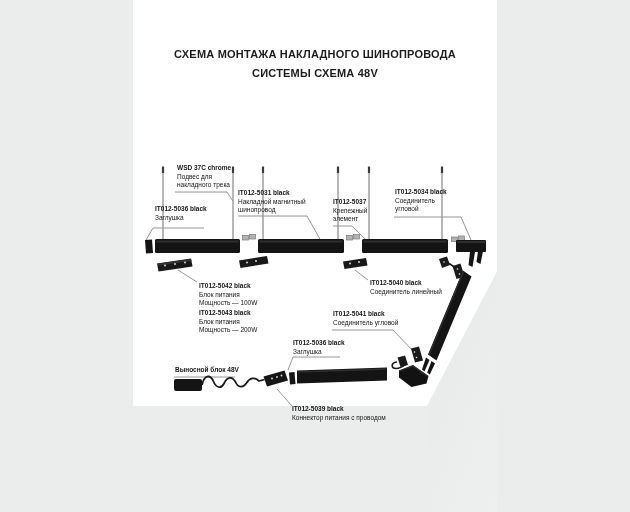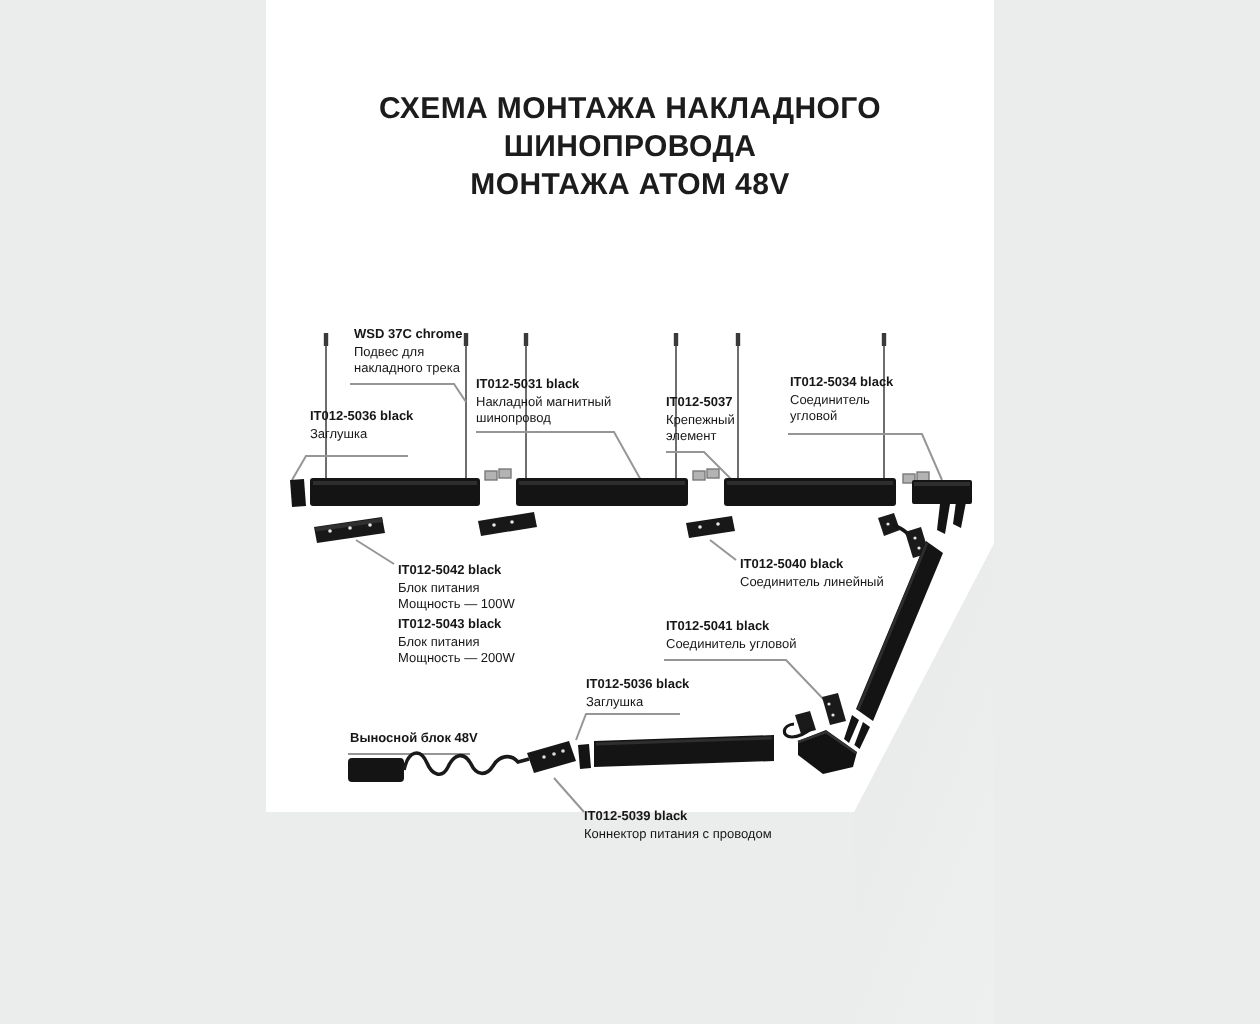--- a/index.html
+++ b/index.html
@@ -6,21 +6,21 @@
   .stage{position:relative;width:630px;height:512px;background:#ebecec;overflow:hidden;
          font-family:"Liberation Sans",sans-serif;}
   .panel{position:absolute;left:133px;top:0;width:364px;height:512px;}
   .ceiling{position:absolute;inset:0;background:#ffffff;
            clip-path:polygon(0 0,100% 0,100% 53.1%,80.8% 79.3%,0 79.3%);}
   .wall{position:absolute;inset:0;
         background:linear-gradient(112deg,#d5d6d6 0%,#e2e3e3 45%,#eeefef 100%);
         clip-path:polygon(100% 53.1%,100% 100%,81% 100%,80.8% 79.3%);}
   svg.diagram{position:absolute;left:0;top:0;}
   .title{position:absolute;left:133px;top:45px;width:364px;text-align:center;
-         font-size:15px;line-height:19px;font-weight:700;color:#1c1c1c;letter-spacing:.2px;}
+         font-size:11px;line-height:19px;font-weight:700;color:#1c1c1c;letter-spacing:.2px;}
   .lbl{position:absolute;font-size:6.5px;line-height:8.6px;color:#161616;white-space:nowrap;}
   .lbl .art{font-weight:700;}
   .lbl.plain{font-weight:700;}
 </style>
 </head>
 <body>
 
 <div class="stage">
 
   <div class="panel">
@@ -144,21 +144,21 @@
         <circle cx="277" cy="377" r="0.9" fill="#dddddd"></circle>
       <circle cx="281.5" cy="375.5" r="0.9" fill="#dddddd"></circle>
       <polygon points="289,372.5 294.5,372 295.5,384 290,384.5" fill="#141414"></polygon>
       <polygon points="297,370.5 387,367.5 387,380.5 297,383.5" fill="#141414"></polygon>
       <line x1="298" y1="372" x2="386" y2="369" stroke="#2e2e2e" stroke-width="1.5"></line>
     </g>
   </svg>
 
   <div class="title">
     <div>СХЕМА МОНТАЖА НАКЛАДНОГО ШИНОПРОВОДА</div>
-    <div>МОНТАЖА АТОМ 48V</div>
+    <div>СИСТЕМЫ СХЕМА 48V</div>
   </div>
 
   <div class="lbl" style="left:177px;top:164px">
     <div class="art">WSD 37C chrome</div>
     <div>Подвес для</div>
     <div>накладного трека</div>
   </div>
 
   <div class="lbl" style="left:155px;top:205px">
     <div class="art">IT012-5036 black</div>

